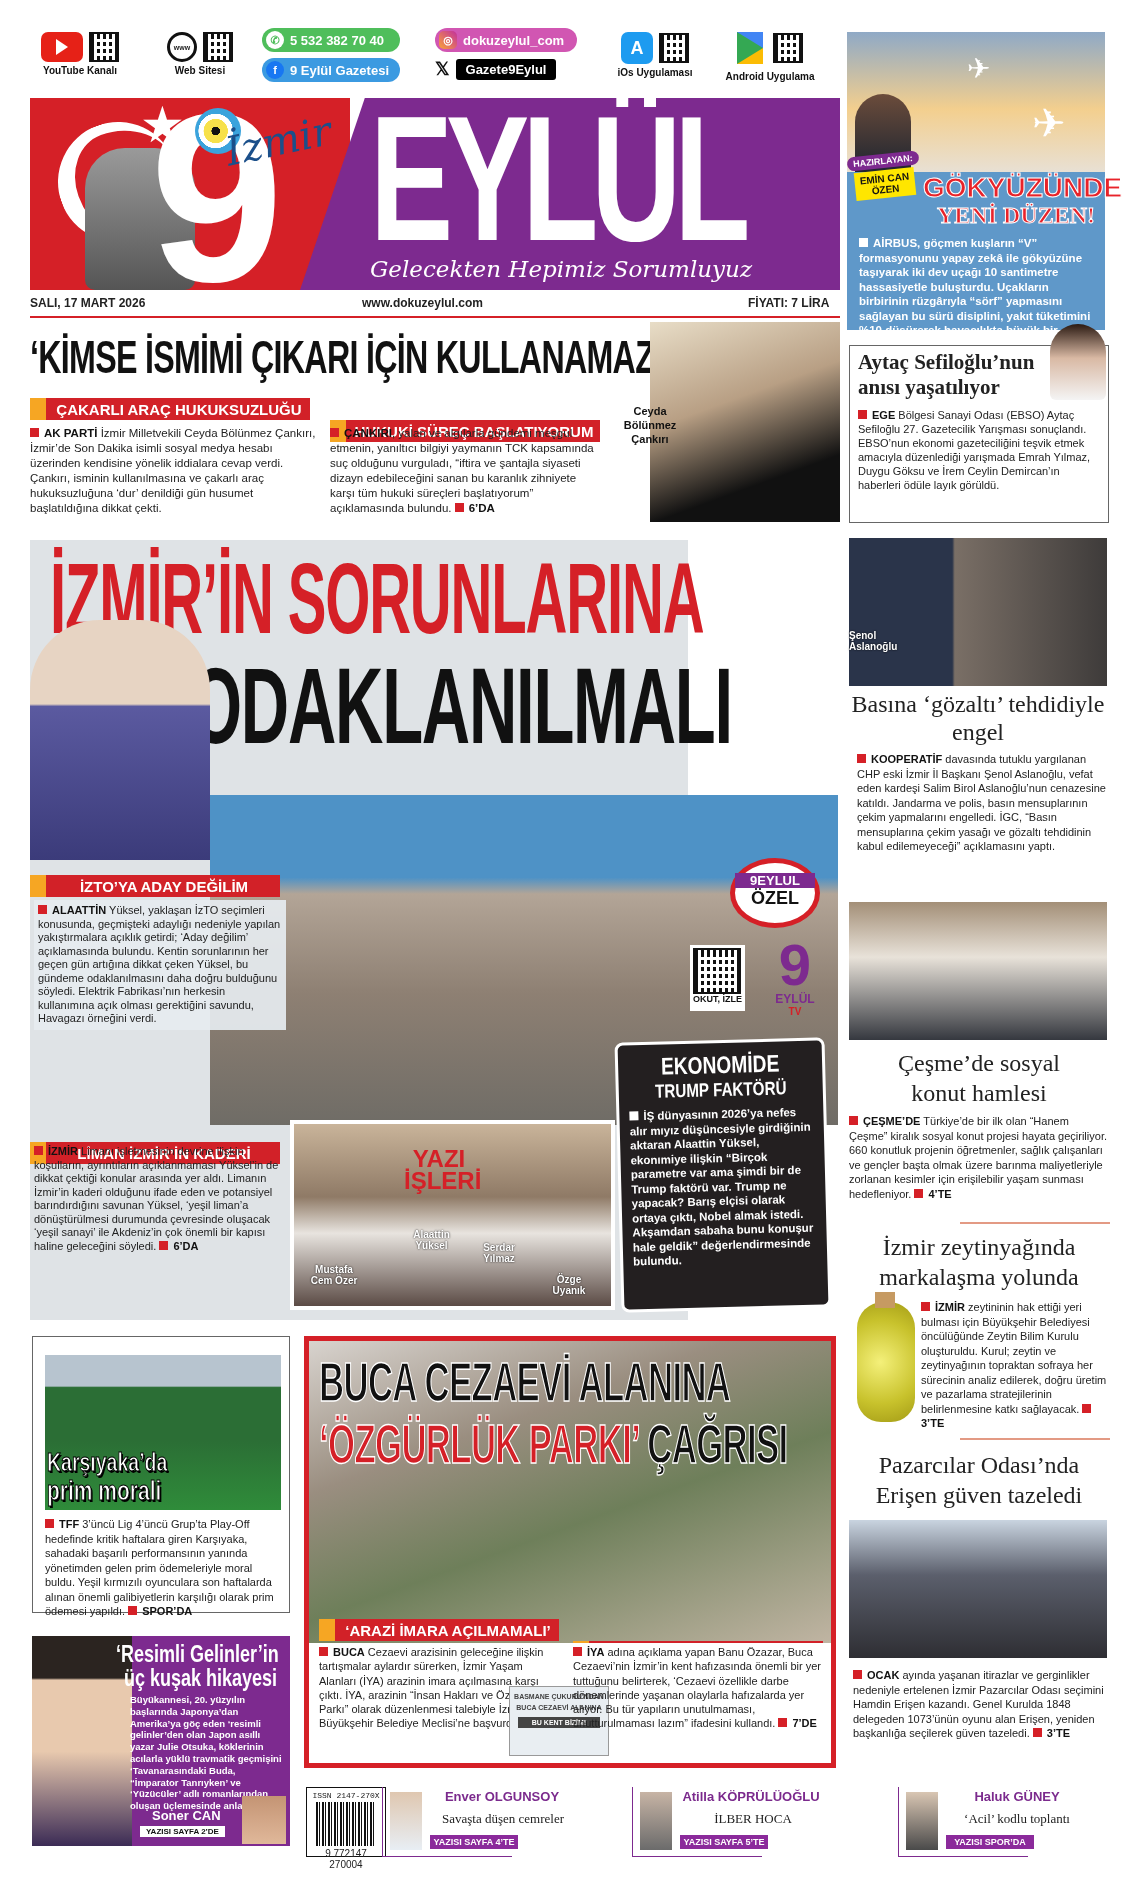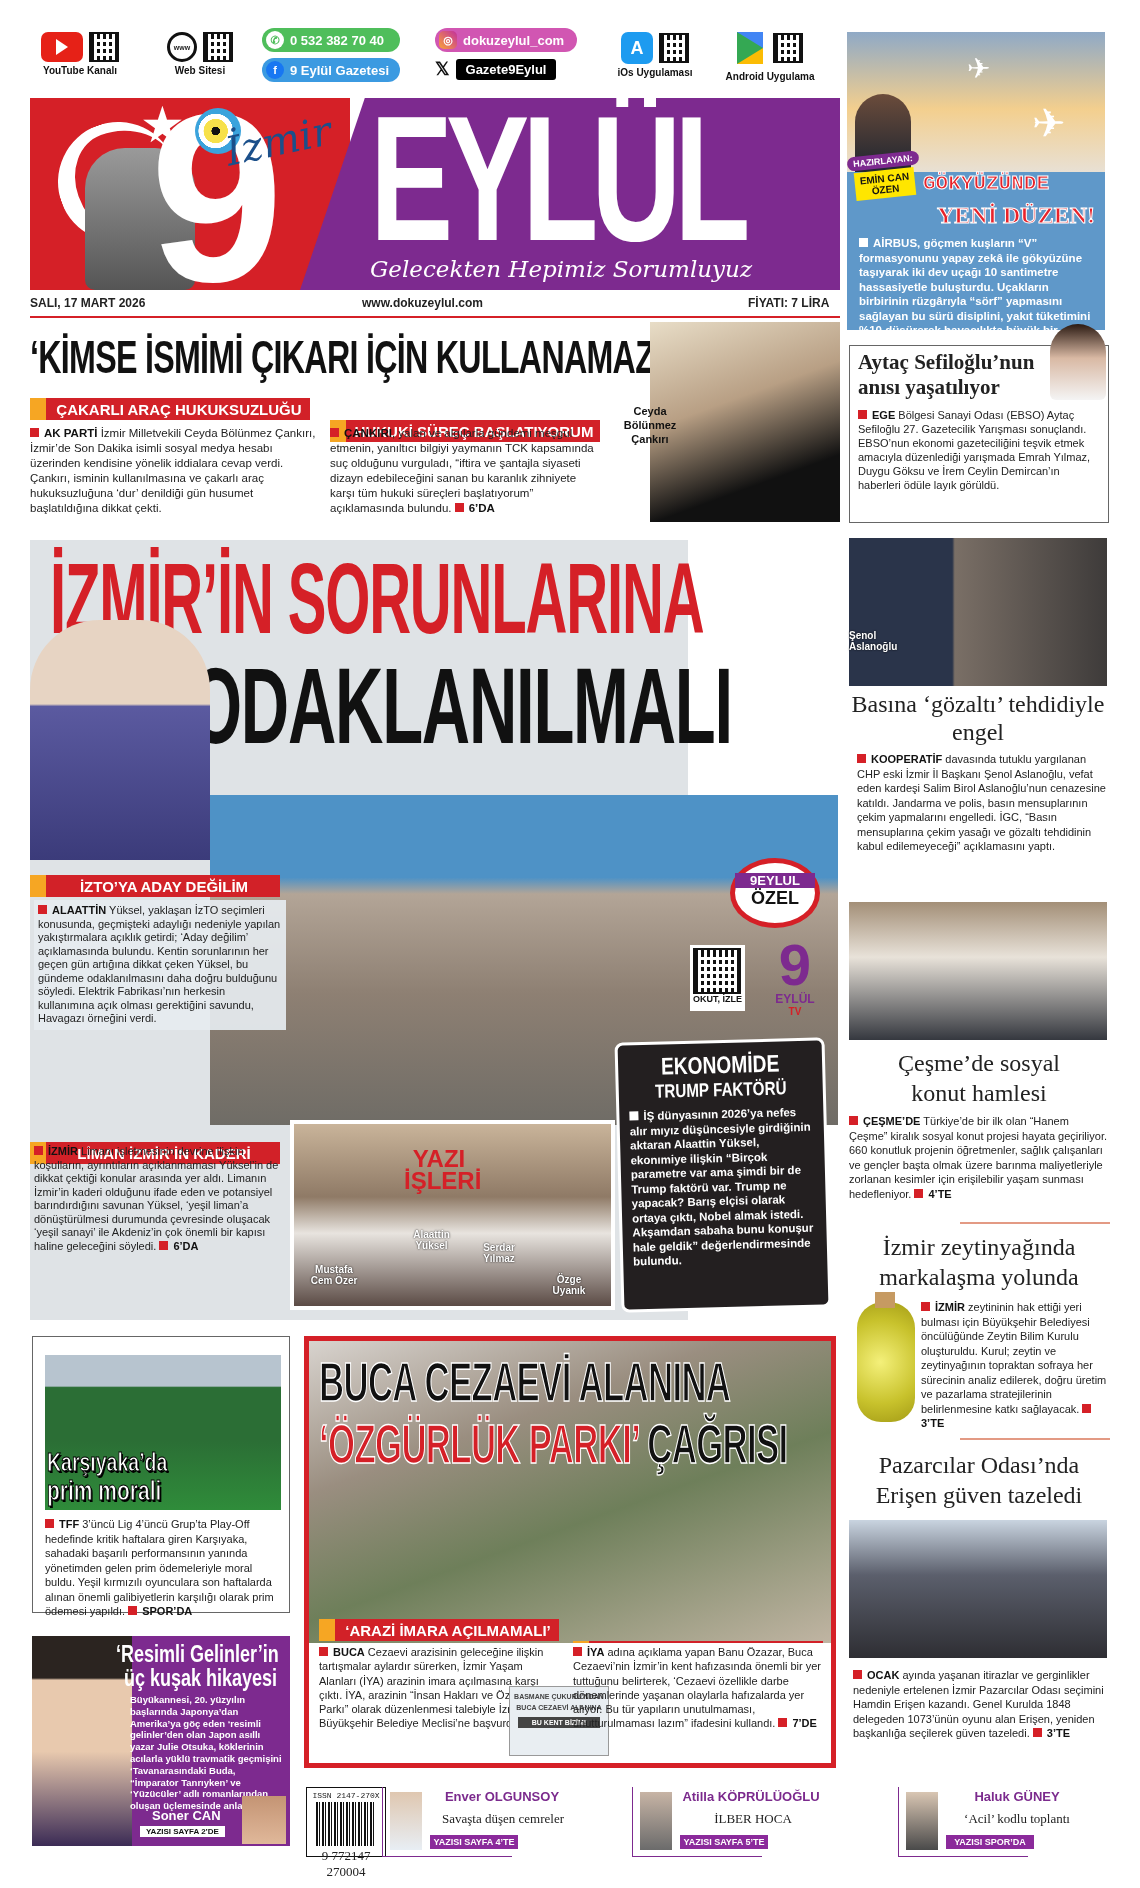--- a/index.html
+++ b/index.html
@@ -39,21 +39,21 @@
   <div class="abs" style="left:130px;top:4px;width:80px">
     <div style="display:flex;gap:6px;align-items:center;justify-content:center">
       <div style="width:30px;height:30px;border:3px solid #111;border-radius:50%;display:flex;align-items:center;justify-content:center;font-size:7px;font-weight:bold">www</div>
       <div class="qr"></div>
     </div>
     <div class="social-lbl" style="margin-top:3px">Web Sitesi</div>
   </div>
   <div class="abs" style="left:232px;top:0">
     <div class="pill" style="background:#4fbe5b;width:138px">
       <span class="ic" style="color:#4fbe5b">✆</span>
-      <span>0 532 382 70 40</span>
+      <span>5 532 382 70 40</span>
     </div>
   </div>
   <div class="abs" style="left:232px;top:30px">
     <div class="pill" style="background:#3b9ae1;width:138px">
       <span class="ic" style="background:#1877f2;color:#fff;font-weight:bold">f</span>
       <span>9 Eylül Gazetesi</span>
     </div>
   </div>
   <div class="abs" style="left:405px;top:0">
     <div class="pill" style="background:#d156b2;width:142px">
@@ -98,21 +98,21 @@
 <div class="abs" style="left:748px;top:296px;font-size:12px;font-weight:bold;color:#222">FİYATI: 7 LİRA</div>
 <div class="abs" style="left:30px;top:316px;width:810px;height:2px;background:#d52027"></div>
 
 <div class="abs" style="left:847px;top:32px;width:258px;height:298px;background:#5f98c9">
   <div class="abs photo" style="left:0;top:0;width:258px;height:140px;background:linear-gradient(180deg,#8fa9c6,#f3cf8e 55%,#e8e0d4)"></div>
   <div class="abs" style="left:120px;top:20px;color:#fff;font-size:28px">✈</div>
   <div class="abs" style="left:185px;top:68px;color:#fff;font-size:40px">✈</div>
   <div class="abs photo" style="left:8px;top:62px;width:56px;height:78px;background:linear-gradient(180deg,#6b4c3b,#1e2530);border-radius:28px 28px 0 0"></div>
   <div class="abs" style="left:0;top:122px;background:#7d2a8f;color:#fff;font-size:9px;font-weight:bold;padding:2px 6px;border-radius:8px;transform:rotate(-6deg)">HAZIRLAYAN:</div>
   <div class="abs" style="left:8px;top:138px;width:60px;background:#ffe600;color:#111;font-size:10px;font-weight:bold;padding:3px;text-align:center;transform:rotate(-6deg)">EMİN CAN ÖZEN</div>
-  <div class="abs" style="left:76px;top:140px;font-family:Liberation Mono, monospace;font-weight:bold;font-size:21px;color:#e8232a;-webkit-text-stroke:1px #fff">GÖKYÜZÜNDE</div>
+  <div class="abs" style="left:76px;top:140px;font-family:Liberation Sans, sans-serif;font-weight:bold;font-size:28px;color:#e8232a;-webkit-text-stroke:1px #fff">GÖKYÜZÜNDE</div>
   <div class="abs" style="left:90px;top:170px;font-family:'Liberation Serif',serif;font-weight:bold;font-size:24px;color:#e8232a;-webkit-text-stroke:1px #fff">YENİ DÜZEN!</div>
   <div class="abs body-text" style="left:12px;top:204px;width:238px;color:#fff;font-weight:bold;font-size:11.5px;line-height:14.5px">
     <span class="bullet" style="background:#fff"></span><span>AİRBUS,</span><span> göçmen kuşların “V” formasyonunu yapay zekâ ile gökyüzüne taşıyarak iki dev uçağı 10 santimetre hassasiyetle buluşturdu. Uçakların birbirinin rüzgârıyla “sörf” yapmasını sağlayan bu sürü disiplini, yakıt tüketimini %10 düşürerek havacılıkta büyük bir devrim yaratıyor.</span> <span class="bullet" style="background:#fff"></span><span>7’DE</span>
   </div>
 </div>
 
 <div class="abs" style="left:30px;top:322px;width:810px;height:200px">
   <div class="abs" style="left:0;top:8px;font-size:46px;font-weight:bold;color:#111;transform:scaleX(0.7);transform-origin:left top;white-space:nowrap;letter-spacing:-1px">‘KİMSE İSMİMİ ÇIKARI İÇİN KULLANAMAZ’</div>
   <div class="abs subhead" style="left:0;top:76px;width:280px">ÇAKARLI ARAÇ HUKUKSUZLUĞU</div>
   <div class="abs body-text" style="left:0;top:104px;width:290px">
@@ -249,21 +249,21 @@
     <div style="background:#444;color:#fff;margin:4px 8px">BU KENT BİZİM!</div>
   </div>
   <div class="abs body-text" style="left:264px;top:304px;width:250px;font-size:11px;line-height:14.3px">
     <span class="bullet"></span><b>İYA</b><span> adına açıklama yapan Banu Özazar, Buca Cezaevi’nin İzmir’in kent hafızasında önemli bir yer tuttuğunu belirterek, ‘Cezaevi özellikle darbe dönemlerinde yaşanan olaylarla hafızalarda yer alıyor. Bu tür yapıların unutulmaması, unutturulmaması lazım” ifadesini kullandı.</span> <span class="bullet"></span><b>7’DE</b>
   </div>
 </div>
 
 <div class="abs" style="left:306px;top:1787px;width:80px;height:70px;border:1px solid #111;padding:3px;text-align:center">
   <div style="font-family:'Liberation Mono',monospace;font-size:8px">ISSN 2147-270X</div>
   <div style="height:44px;margin:2px 6px;background:repeating-linear-gradient(90deg,#111 0 2px,#fff 2px 3px,#111 3px 4px,#fff 4px 6px)"></div>
-  <div style="font-family:Liberation Serif, serif;font-size:13px">9 772147 270004</div>
+  <div style="font-family:Liberation Sans, sans-serif;font-size:10px">9 772147 270004</div>
 </div>
 
 <div class="abs" style="left:382px;top:1787px;width:130px;height:70px;border:1px solid #7d2a8f;border-right:none;border-top:none"></div>
 <div class="abs" style="left:382px;top:1787px;width:130px;height:70px">
   <div class="abs photo" style="left:8px;top:5px;width:32px;height:58px;background:linear-gradient(180deg,#dfc7b0,#e8eef4)"></div>
   <div class="abs colbox-author" style="left:50px;top:2px;width:140px;text-align:center">Enver OLGUNSOY</div>
   <div class="abs" style="left:46px;top:24px;width:150px;font-family:'Liberation Serif',serif;font-size:13px;text-align:center;color:#222">Savaşta düşen cemreler</div>
   <div class="abs purple-tag" style="left:48px;top:48px;width:88px">YAZISI SAYFA 4’TE</div>
 </div>
 

